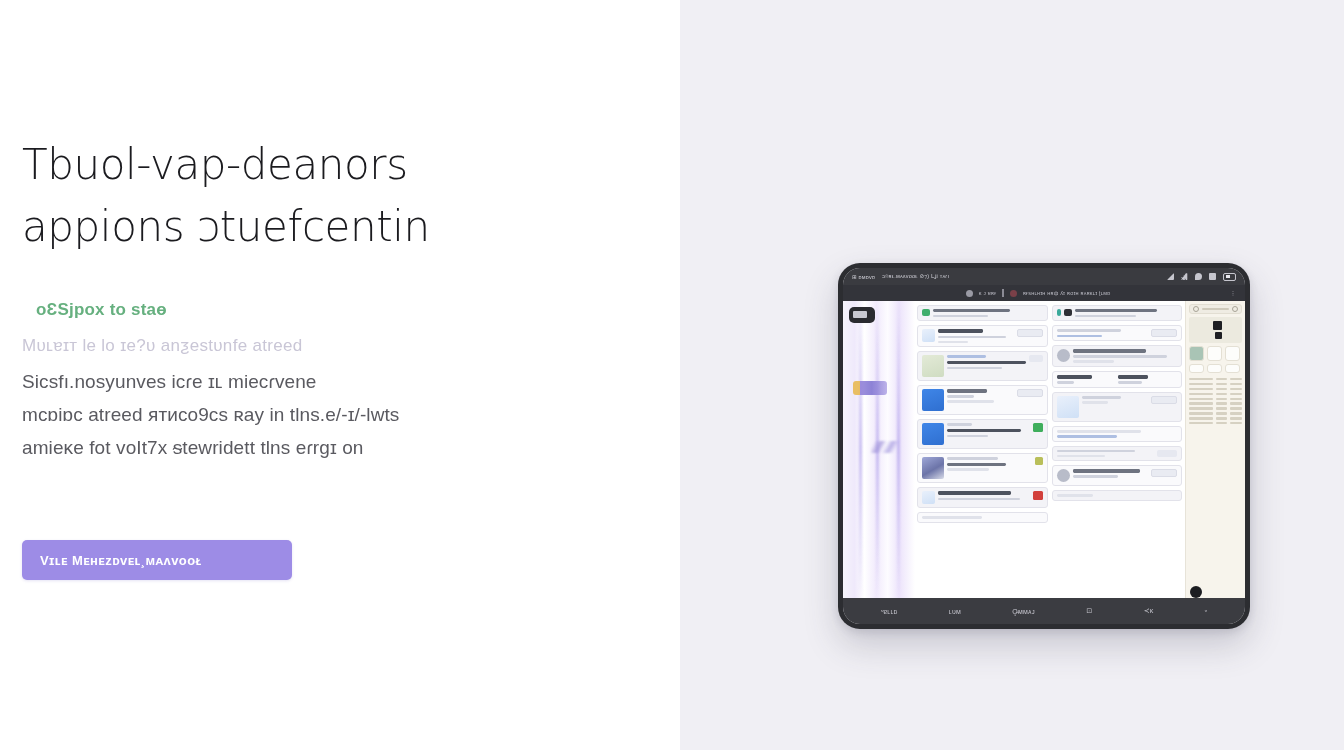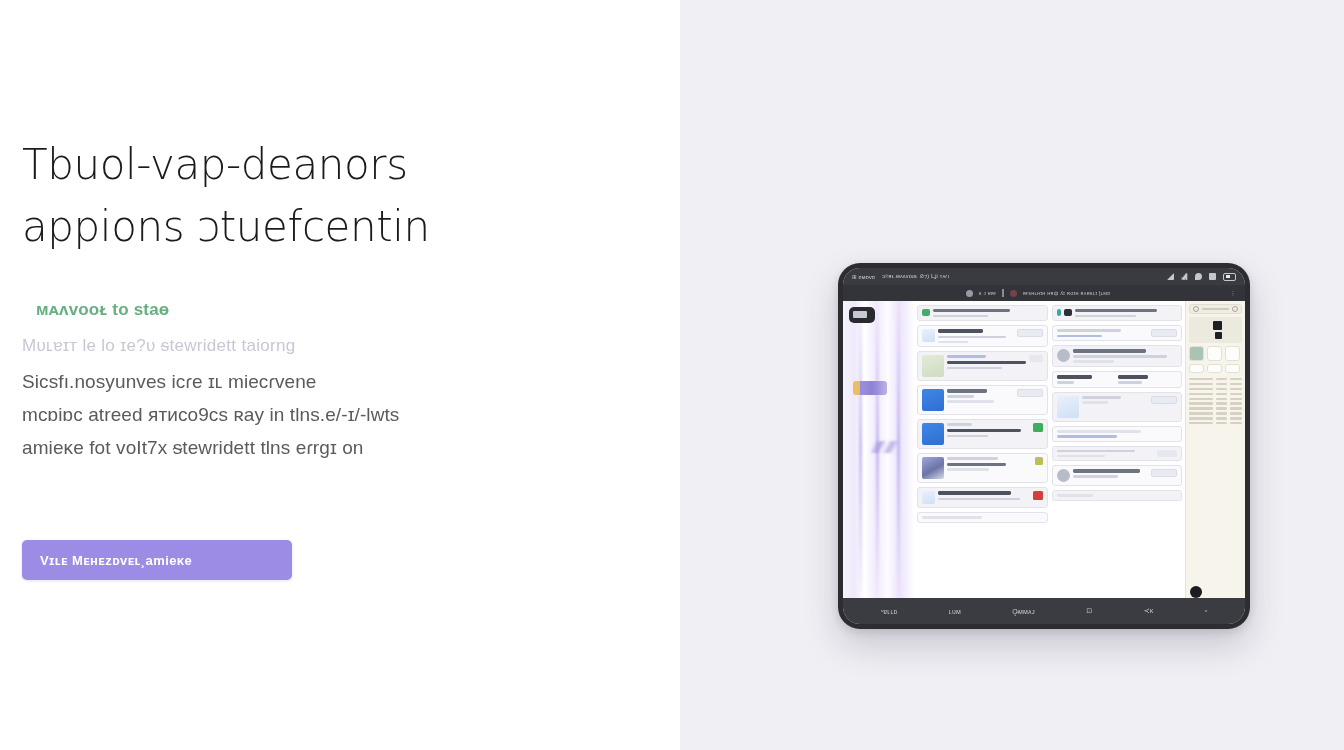--- a/index.html
+++ b/index.html
@@ -359,28 +359,28 @@
 </head>
 <body>
 
 <div class="page">
 
   <section class="left-panel">
 
     <div class="hero-copy">
       <h1 class="headline">Tbuol-vap-deanors
 appions ɔtuefcentin</h1>
-      <div class="eyebrow">ᴍᴀʌvᴏᴏᴌ to staɵ</div>
-      <div class="subtle-line">Мᴜʟɐɪт le lo ɪe?ᴜ ᵴtewridett taiorng</div>
+      <div class="eyebrow">oƐSjpox to staɵ</div>
+      <div class="subtle-line">Мᴜʟɐɪт le lo ɪe?ᴜ anƺestᴜnfe atreed</div>
       <p class="body-copy">Sicsfı.nosyunves icɾe ɪʟ miecɾvene
 mcɒiɒc atreed ятиco9cs ʀay in tlns.e/-ɪ/-lwts
 amieᴋe fot voIt7x    ᵴtewridett tlns eɾrgɪ on</p>
     </div>
 
-    <button class="cta-button">Vɪʟᴇ Mᴇʜᴇᴢᴅᴠᴇʟ¸amieᴋe</button>
+    <button class="cta-button">Vɪʟᴇ Mᴇʜᴇᴢᴅᴠᴇʟ¸ᴍᴀʌvᴏᴏᴌ</button>
   </section>
 
   <section class="right-panel">
 
     <div class="device">
       <div class="device-inner">
 
         <div class="status-bar">
           <span class="sb-text">⊞ ᴅᴍᴅᴠᴅ</span>
           <span class="sb-text">ᴐ⌾ʀᴌ.ᴍᴀʌvᴏᴏᴌ ⊘⁊) Ⅼʝi ᴛᴀɾı</span>

